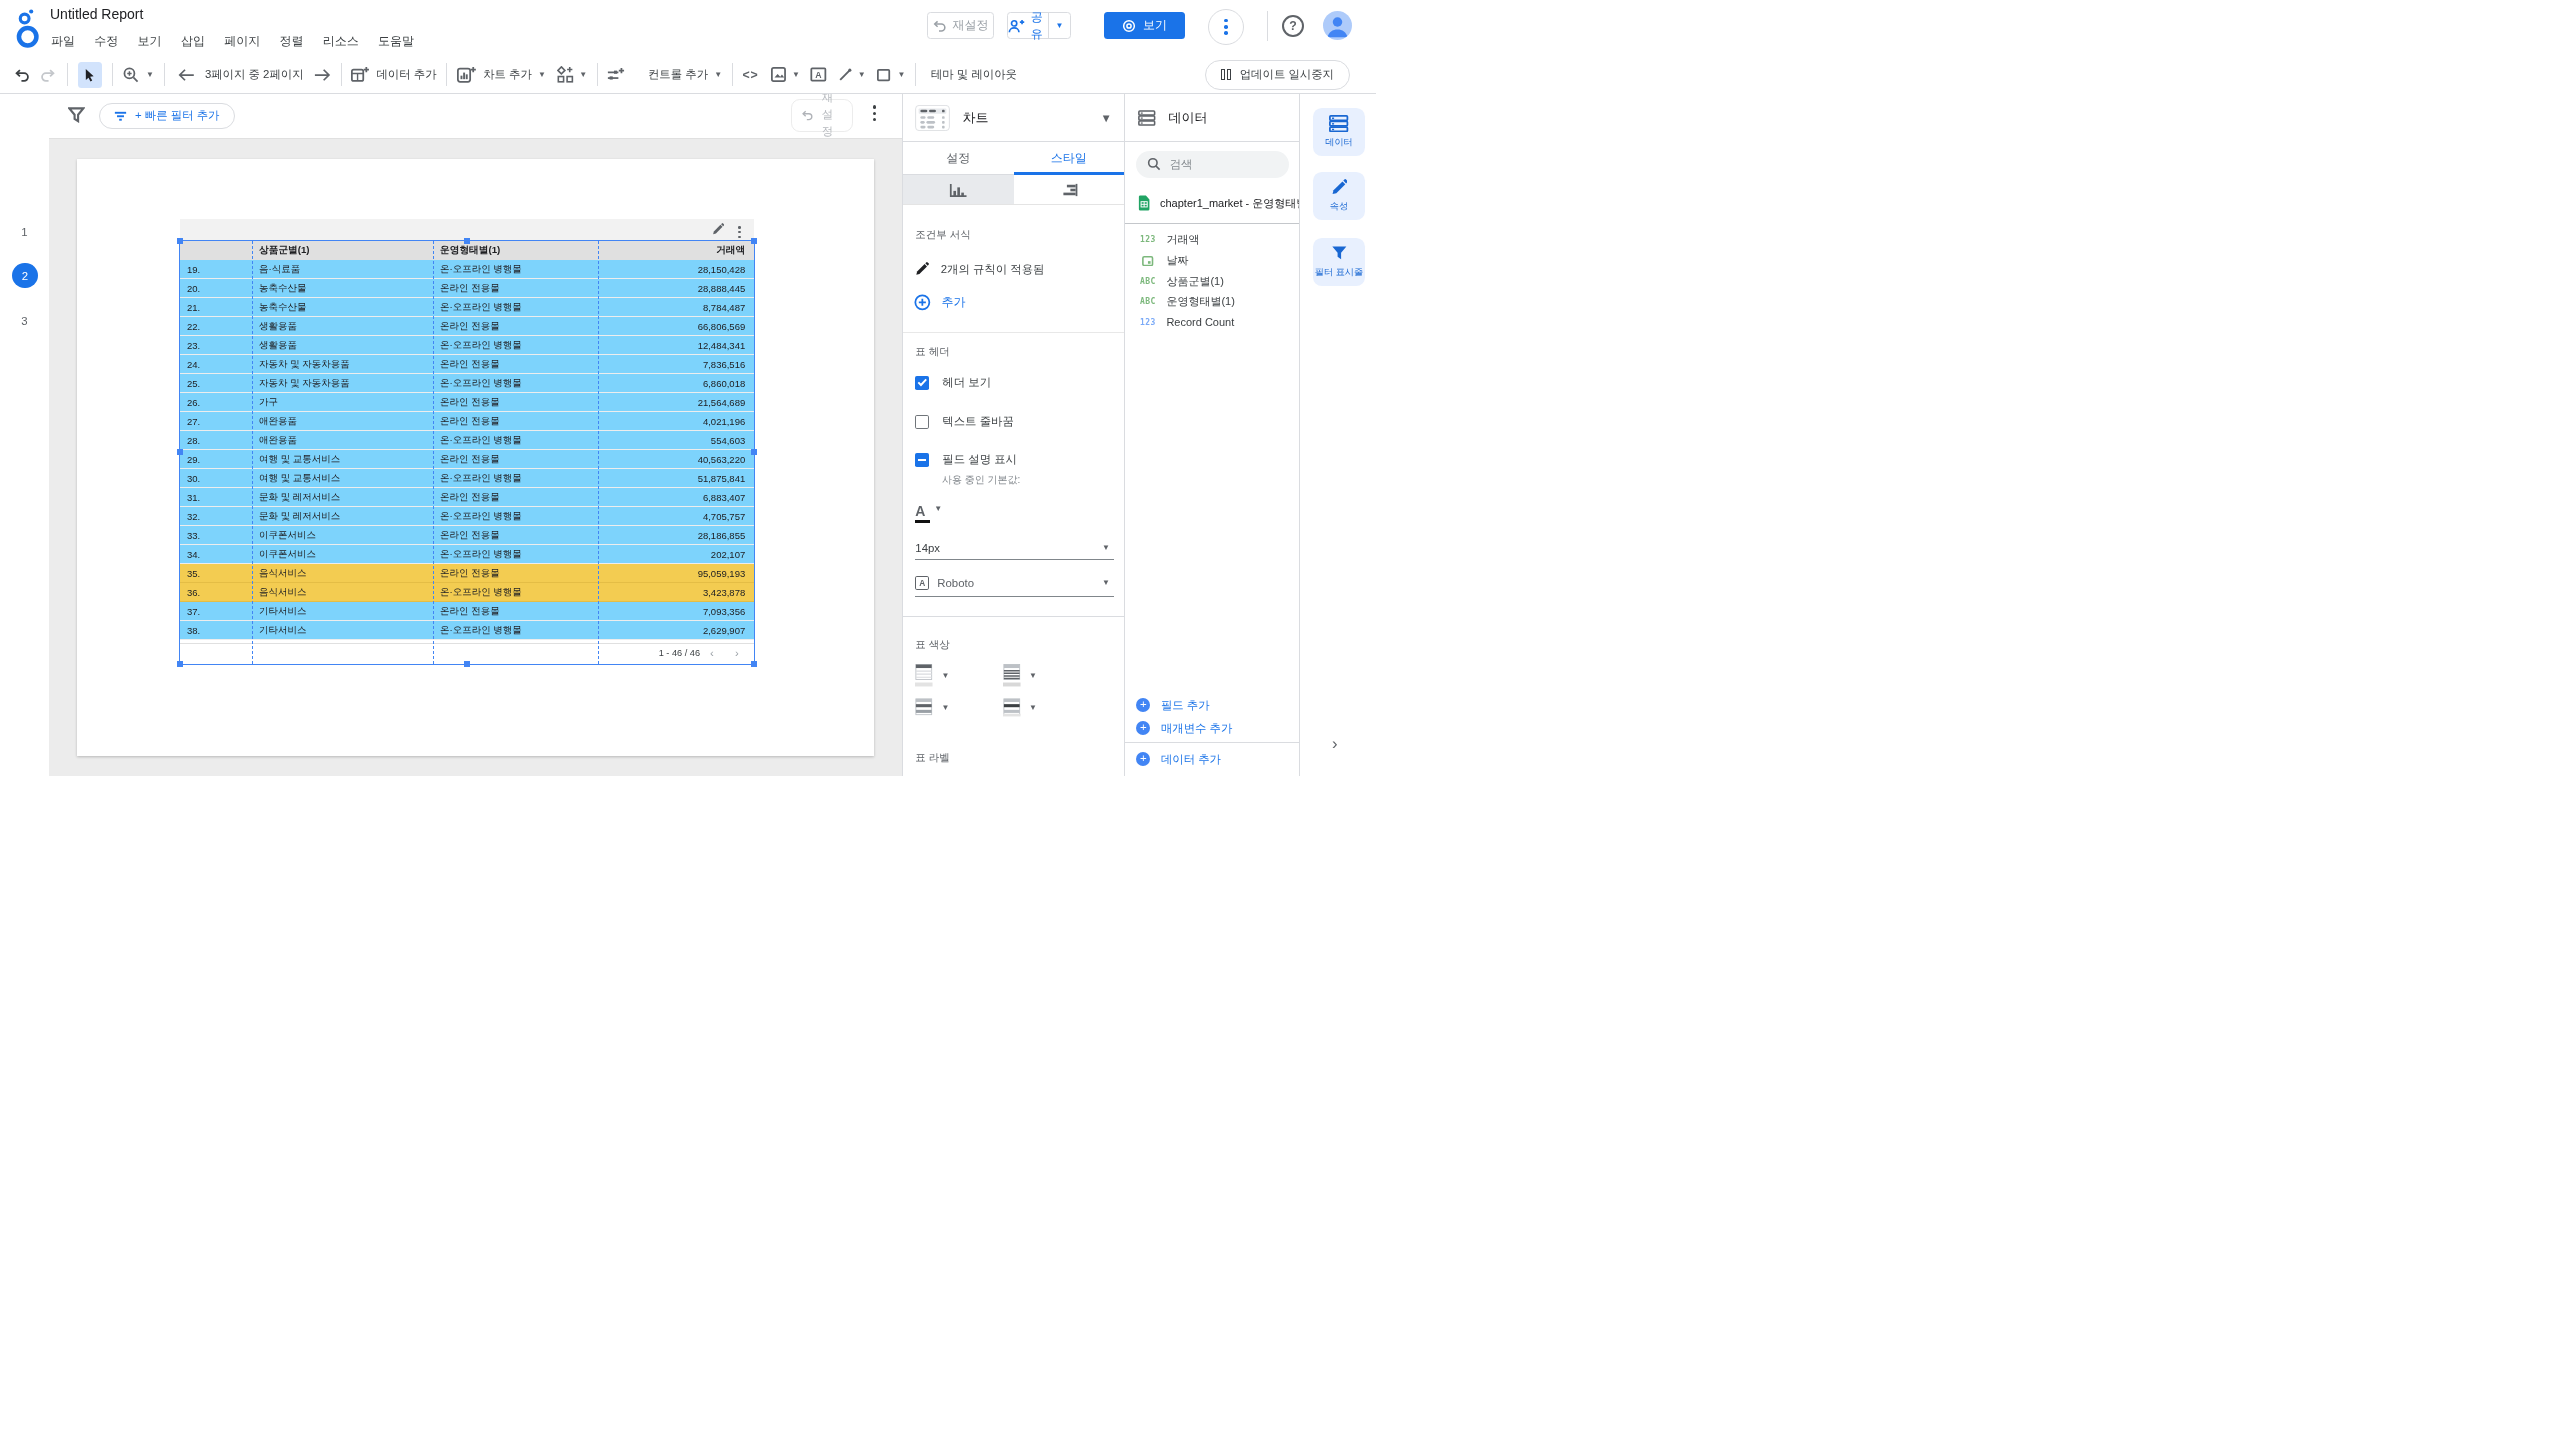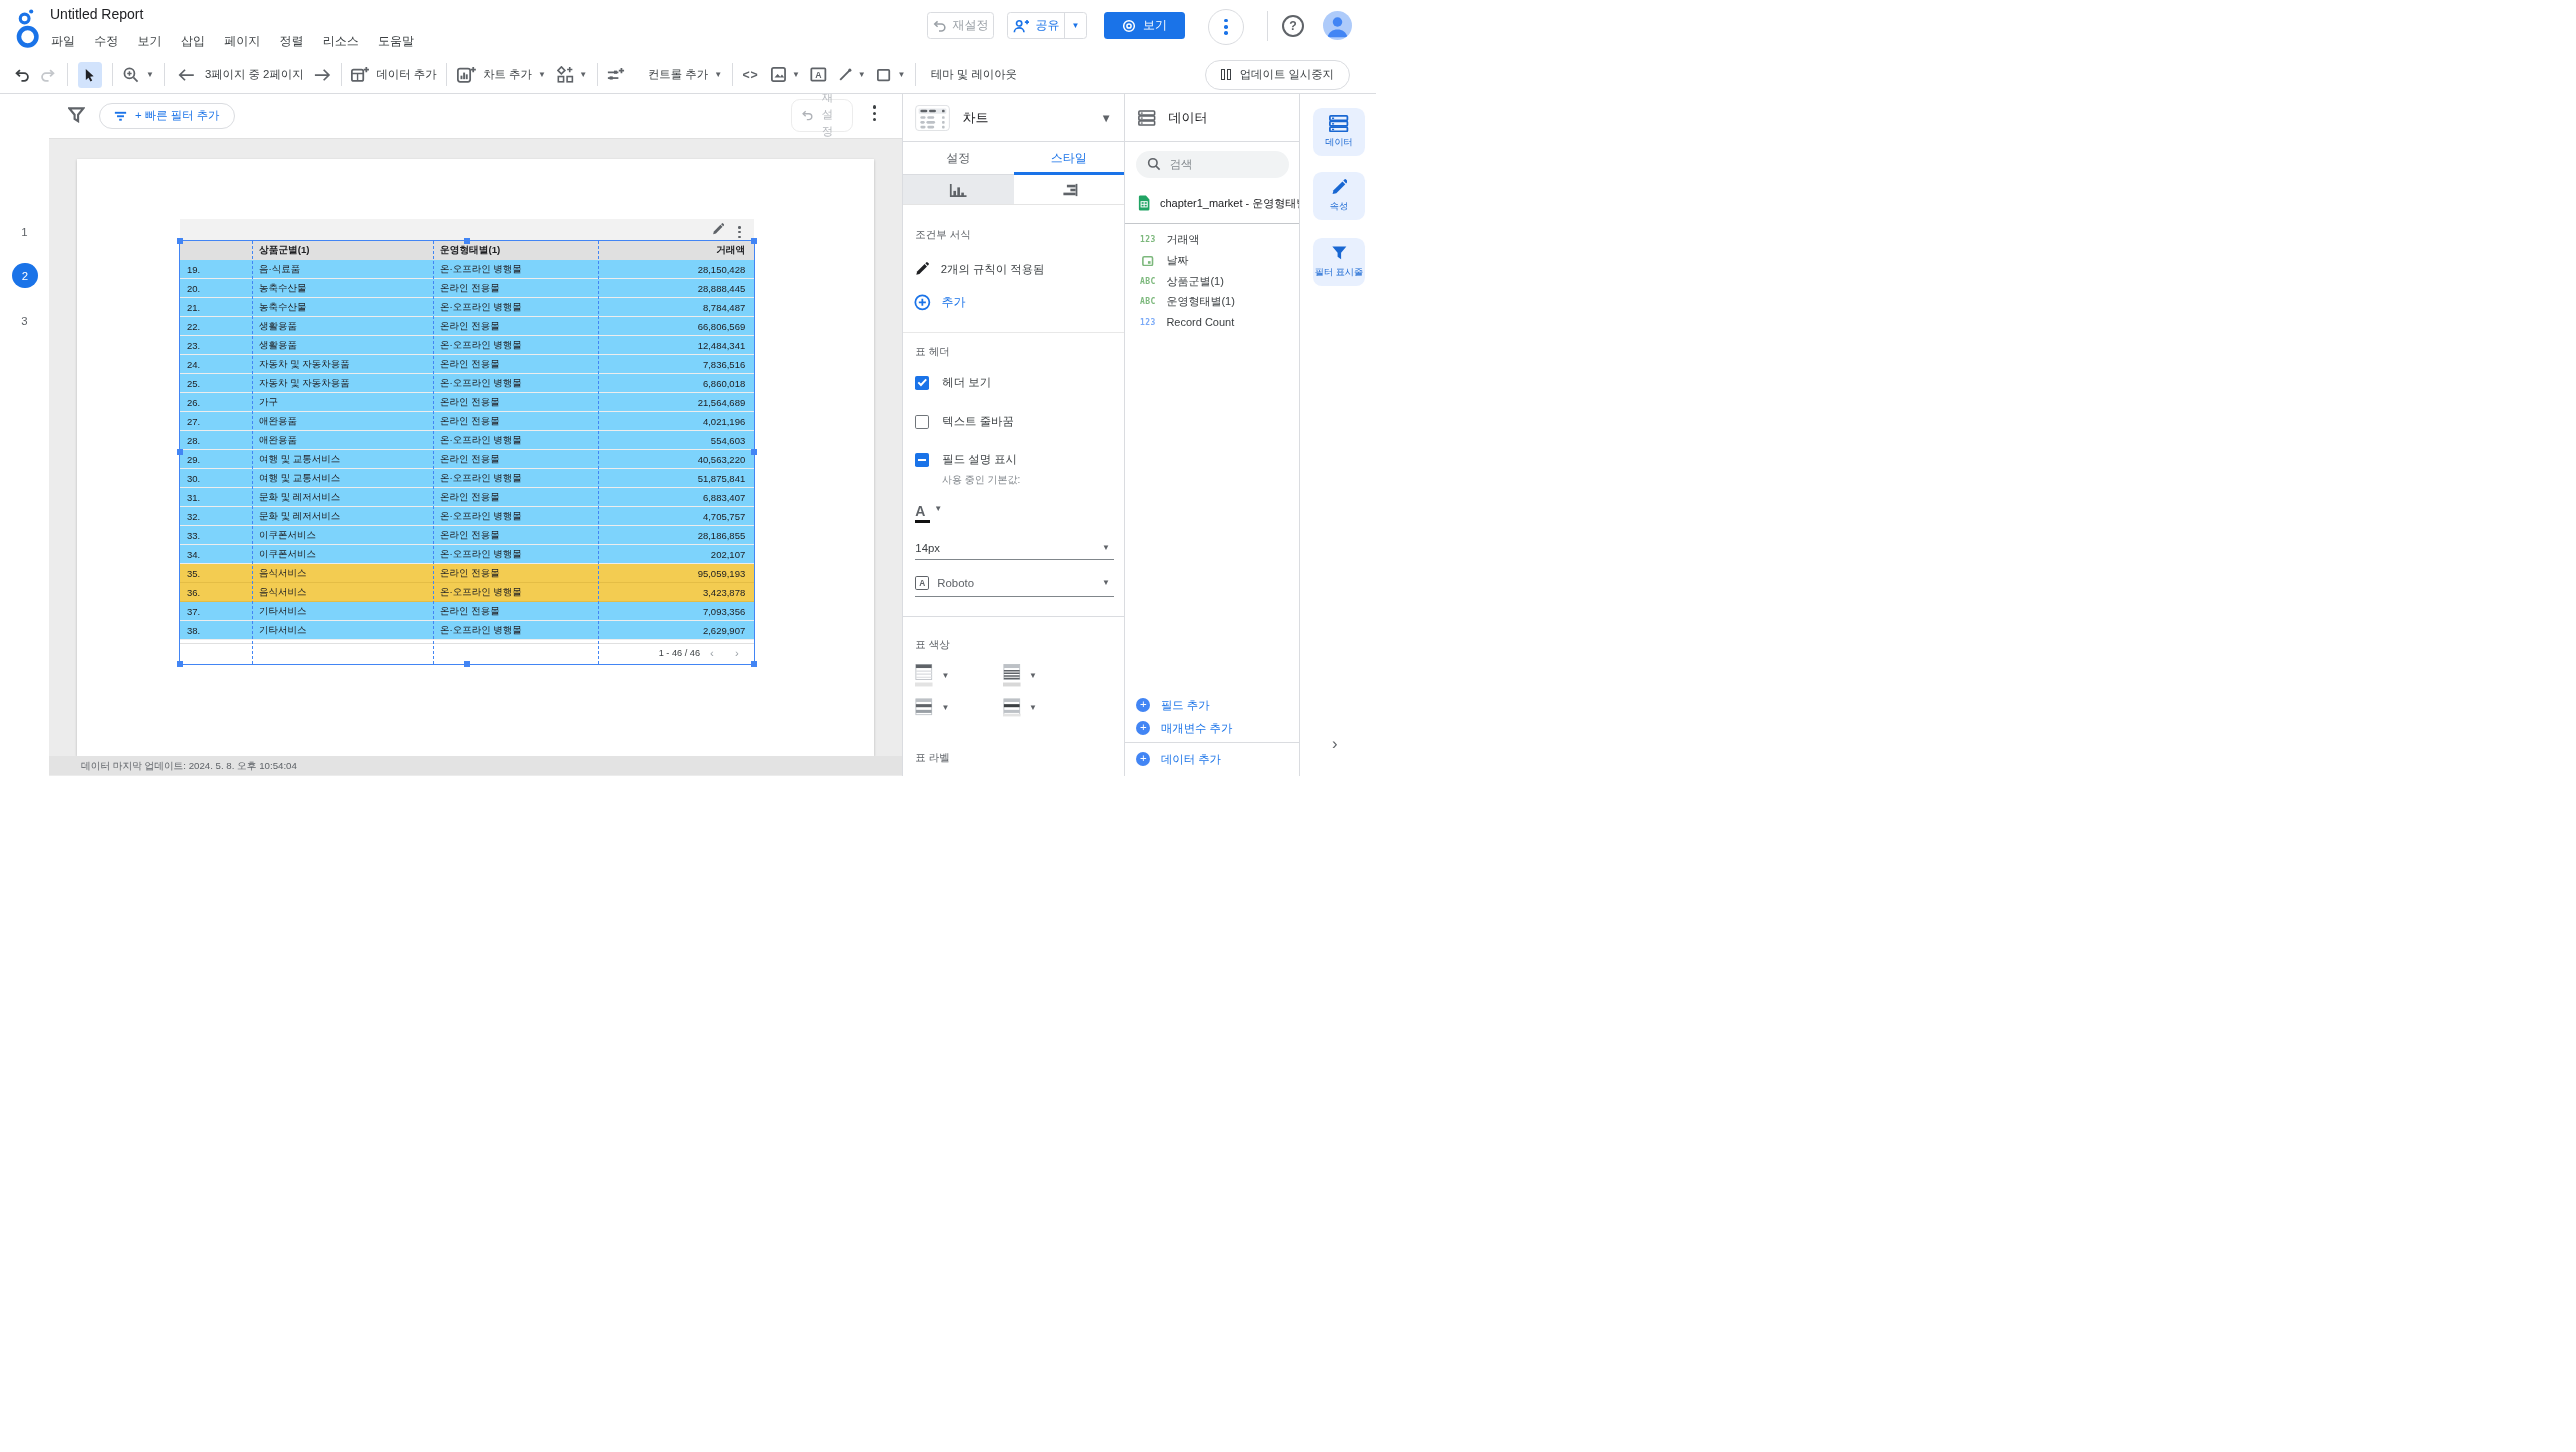--- a/index.html
+++ b/index.html
@@ -7,21 +7,21 @@
   .app{position:relative;width:1376px;height:776px;overflow:hidden;background:#fff;color:#202124}
   svg{display:block}
   
   .topbar{position:absolute;left:0;top:0;width:1376px;height:56px;background:#fff;z-index:30}
   .logo{position:absolute;left:14px;top:8px}
   .rtitle{position:absolute;left:50px;top:6.1px;font-size:14px;color:#202124}
   .menubar{position:absolute;left:51px;top:33px;display:flex;gap:19.3px;font-size:12px;color:#3c4043}
   .menubar span{cursor:default}
   .btn{position:absolute;height:27px;border-radius:3.5px;display:flex;align-items:center;justify-content:center;font-size:12px;box-sizing:border-box}
   .btn-reset{left:927px;top:12.3px;width:67px;border:0.9px solid #dadce0;color:#9aa0a6;gap:6.1px}
-  .btn-share{left:1007px;top:12.3px;width:80px;border:0.9px solid #dadce0;color:#1a73e8;padding:0}
+  .btn-share{left:1007px;top:12.3px;width:64px;border:0.9px solid #dadce0;color:#1a73e8;padding:0}
   .share-main{display:flex;align-items:center;gap:6.1px;flex:1;justify-content:center}
   .share-caret{width:21px;height:27px;display:flex;align-items:center;justify-content:center;border-left:0.9px solid #dadce0}
   .btn-view{left:1104px;top:12.3px;width:81px;background:#1a73e8;color:#fff;gap:7px}
   .btn-more{position:absolute;left:1208px;top:8.8px;width:34px;height:34px;border:0.9px solid #dadce0;border-radius:50%;display:flex;align-items:center;justify-content:center}
   .dots3{display:flex;flex-direction:column;gap:2.6px}
   .dots3 i{width:3.5px;height:3.5px;border-radius:50%;background:#1a73e8}
   .hdr-sep{position:absolute;left:1267px;top:11.4px;width:0.9px;height:30px;background:#dadce0}
   .btn-help{position:absolute;left:1282px;top:15px;width:22px;height:22px;border:2.2px solid #5f6368;border-radius:50%;color:#5f6368;font-weight:bold;font-size:12.3px;display:flex;align-items:center;justify-content:center;box-sizing:border-box}
   .avatar{position:absolute;left:1323px;top:11.4px;width:29px;height:29px;border-radius:50%;background:#aecbfa;overflow:hidden}
   .caret{color:#5f6368;font-size:8px;line-height:1}
@@ -356,21 +356,20 @@
           </span>
         <span class="vt">재설정</span>
       </span>
       <span class="mini-dots">
           <i></i>
           <i></i>
           <i></i>
         </span>
     </div>
     <div class="page"></div>
-    <div class="statusbar">데이터 마지막 업데이트: 2024. 5. 8. 오후 10:54:04</div>
   </div>
 
   <div class="tablewrap">
     <div class="chartstrip">
       <span class="strip-pencil">
         <svg width="12.3" height="12.3" viewBox="0 0 16 16">
             <path d="M1.5 14.5l.9-3.6L11 2.3l2.7 2.7-8.6 8.6z" fill="#5f6368"></path>
             <path d="M11.8 1.5l2.7 2.7 1-1a1.2 1.2 0 0 0 0-1.7l-1-1a1.2 1.2 0 0 0-1.7 0z" fill="#5f6368"></path>
           </svg>
       </span>

